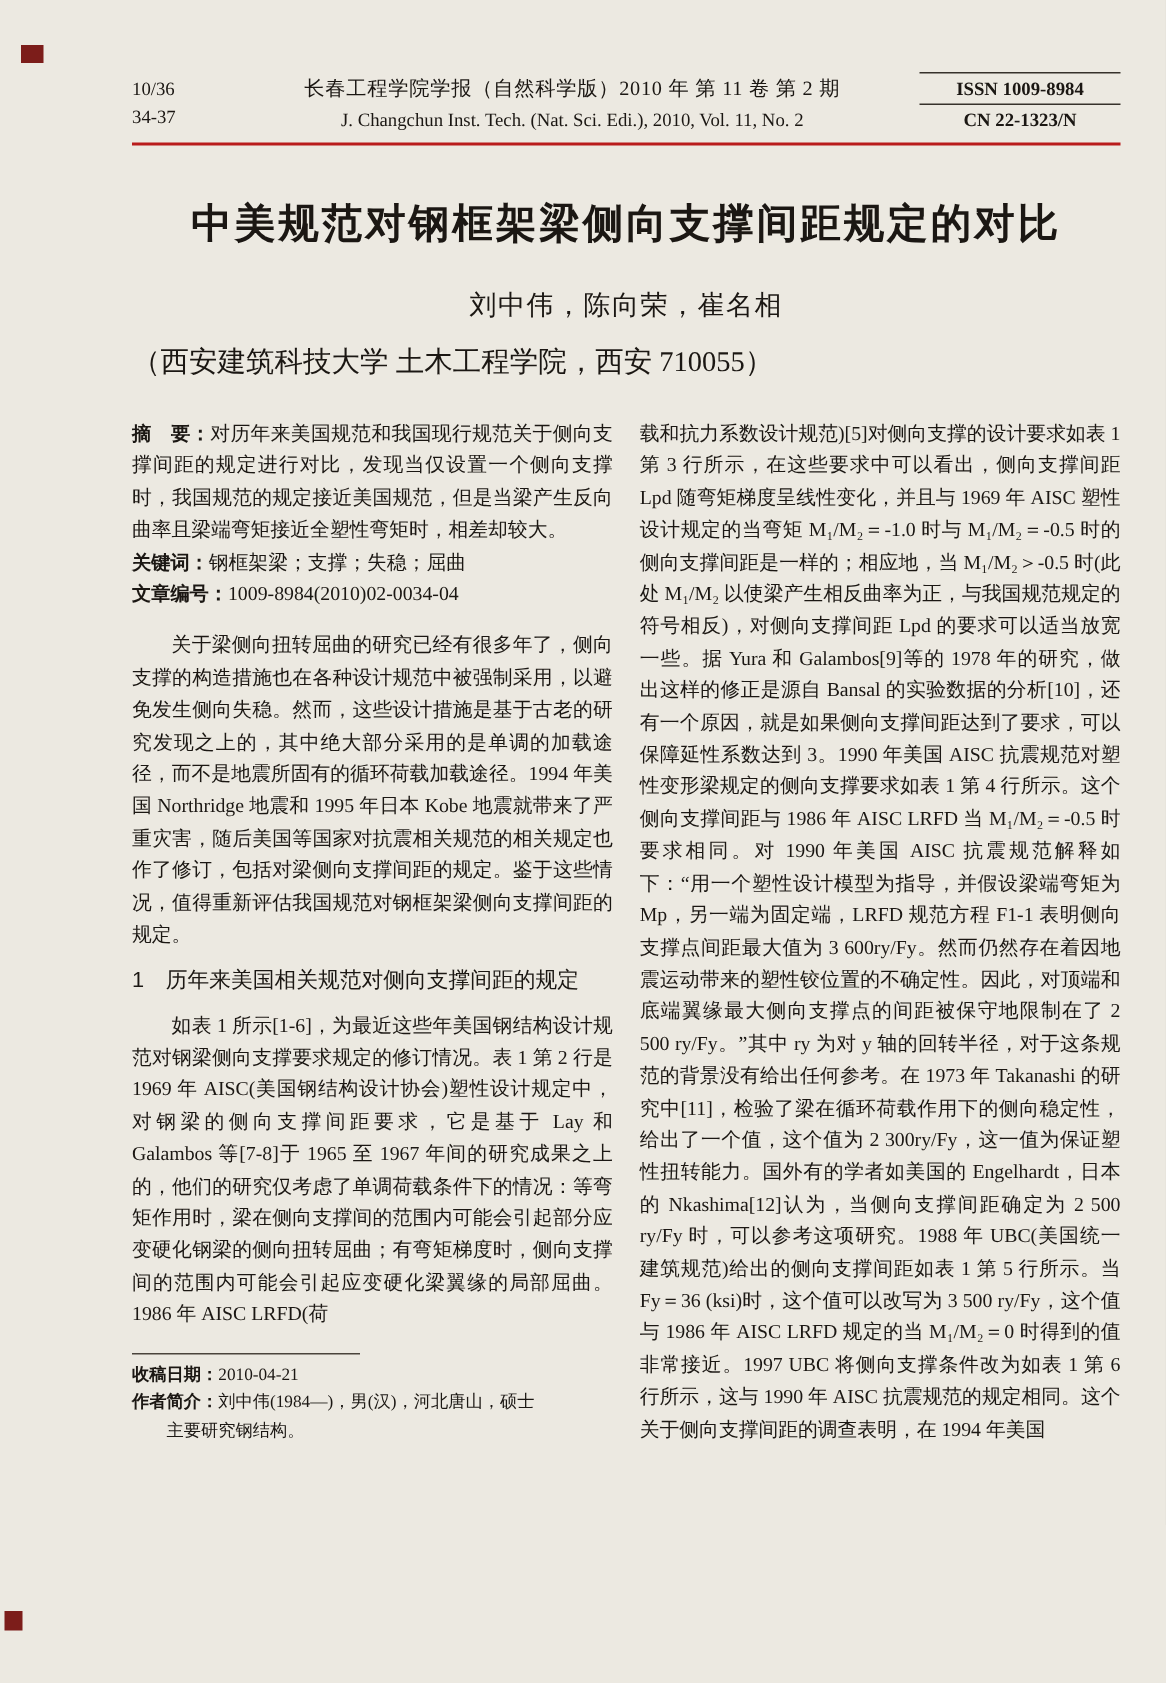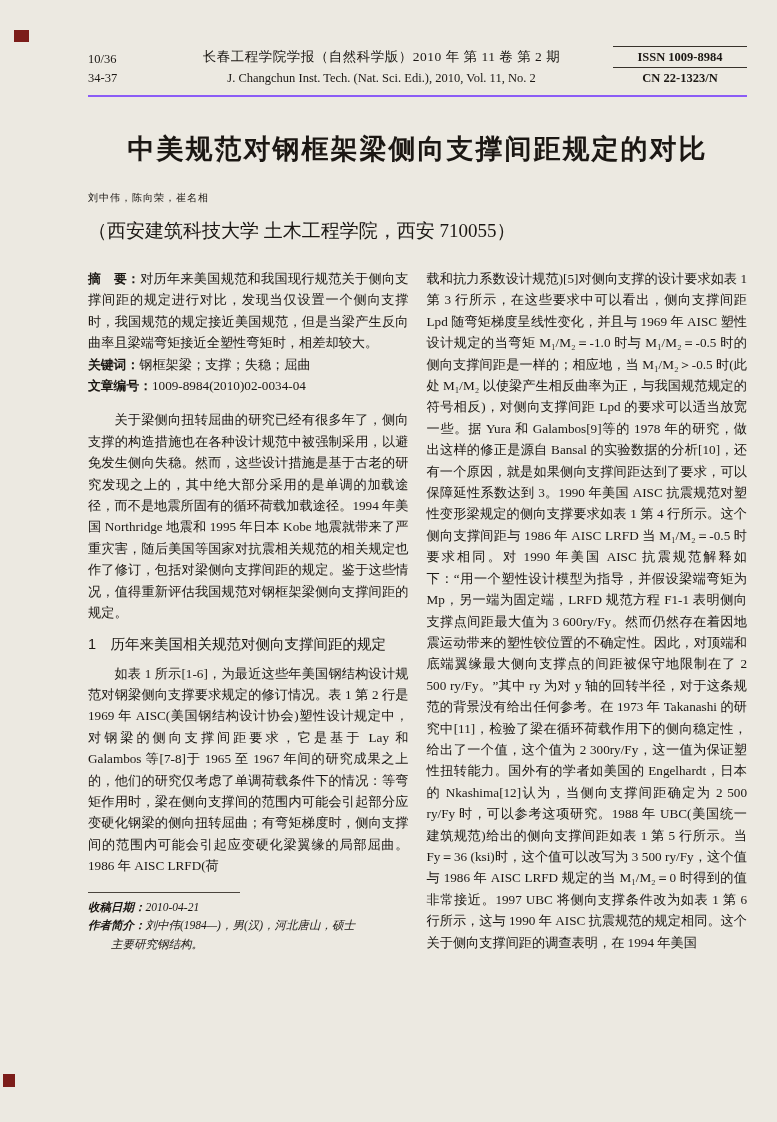--- a/index.html
+++ b/index.html
@@ -17,22 +17,22 @@
     overflow: hidden;
     padding: 46px 30px 24px 88px;
   }
 
   .scan-mark { position: absolute; background: #7c1d1a; }
   .scan-mark-top { left: 14px; top: 30px; width: 15px; height: 12px; }
   .scan-mark-bottom { left: 3px; top: 1074px; width: 12px; height: 13px; }
 
   .hdr {
     display: flex;
-    align-items: flex-start;
-    border-bottom: 2px solid #8b5cf6;
+    align-items: flex-end;
+    border-bottom: 2px solid #b91c1c;
     padding-bottom: 7px;
   }
   .hdr-left { width: 62px; font-size: 12.5px; line-height: 19px; padding-top: 4px; }
   .hdr-center { flex: 1; text-align: center; padding-top: 2px; }
   .jcn { font-size: 13.5px; letter-spacing: .5px; }
   .jen { font-size: 12.5px; margin-top: 5px; }
   .hdr-right {
     width: 134px; text-align: center; font-size: 12.5px;
     border-top: 1.5px solid #37322b;
     font-weight: bold;
@@ -41,21 +41,21 @@
   .cnno { padding: 3px 0 0; }
 
   .title {
     margin: 34px 0 0;
     text-align: center;
     font-size: 27px;
     font-weight: bold;
     letter-spacing: 2px;
     font-family: "Liberation Sans", "DejaVu Sans", sans-serif;
   }
-  .authors { margin-top: 24px; font-size: 10px; letter-spacing: 1px; }
+  .authors { text-align: center; margin-top: 24px; font-size: 18px; letter-spacing: 1px; }
   .affil   { text-align: left; margin-top: 13px; font-size: 19px; }
 
   .columns { display: flex; gap: 18px; margin-top: 24px; }
   .col { flex: 1; min-width: 0; }
   .col-left { display: flex; flex-direction: column; }
 
   .body-p, .abs-p {
     margin: 0;
     font-size: 13.2px;
     line-height: 21.4px;
@@ -72,21 +72,21 @@
 
   .sec-h {
     margin: 9px 0 8px;
     font-size: 14.5px;
     font-weight: normal;
     line-height: 22px;
     padding-left: 2em;
     text-indent: -2em;
   }
 
-  .footnote { margin-top: auto; padding-top: 8px; font-size: 11.5px; line-height: 18.5px; font-style: italic; }
+  .footnote { margin-top: auto; padding-top: 8px; font-size: 11.5px; line-height: 18.5px; }
   .fn-rule { width: 152px; border-top: 1px solid #4a443c; margin-bottom: 5px; }
   .footnote p { margin: 0; }
   .fn-cont { padding-left: 2em; }
 </style>
 </head>
 <body>
 
 <div class="page">
 
   <div class="scan-mark scan-mark-top"></div>

